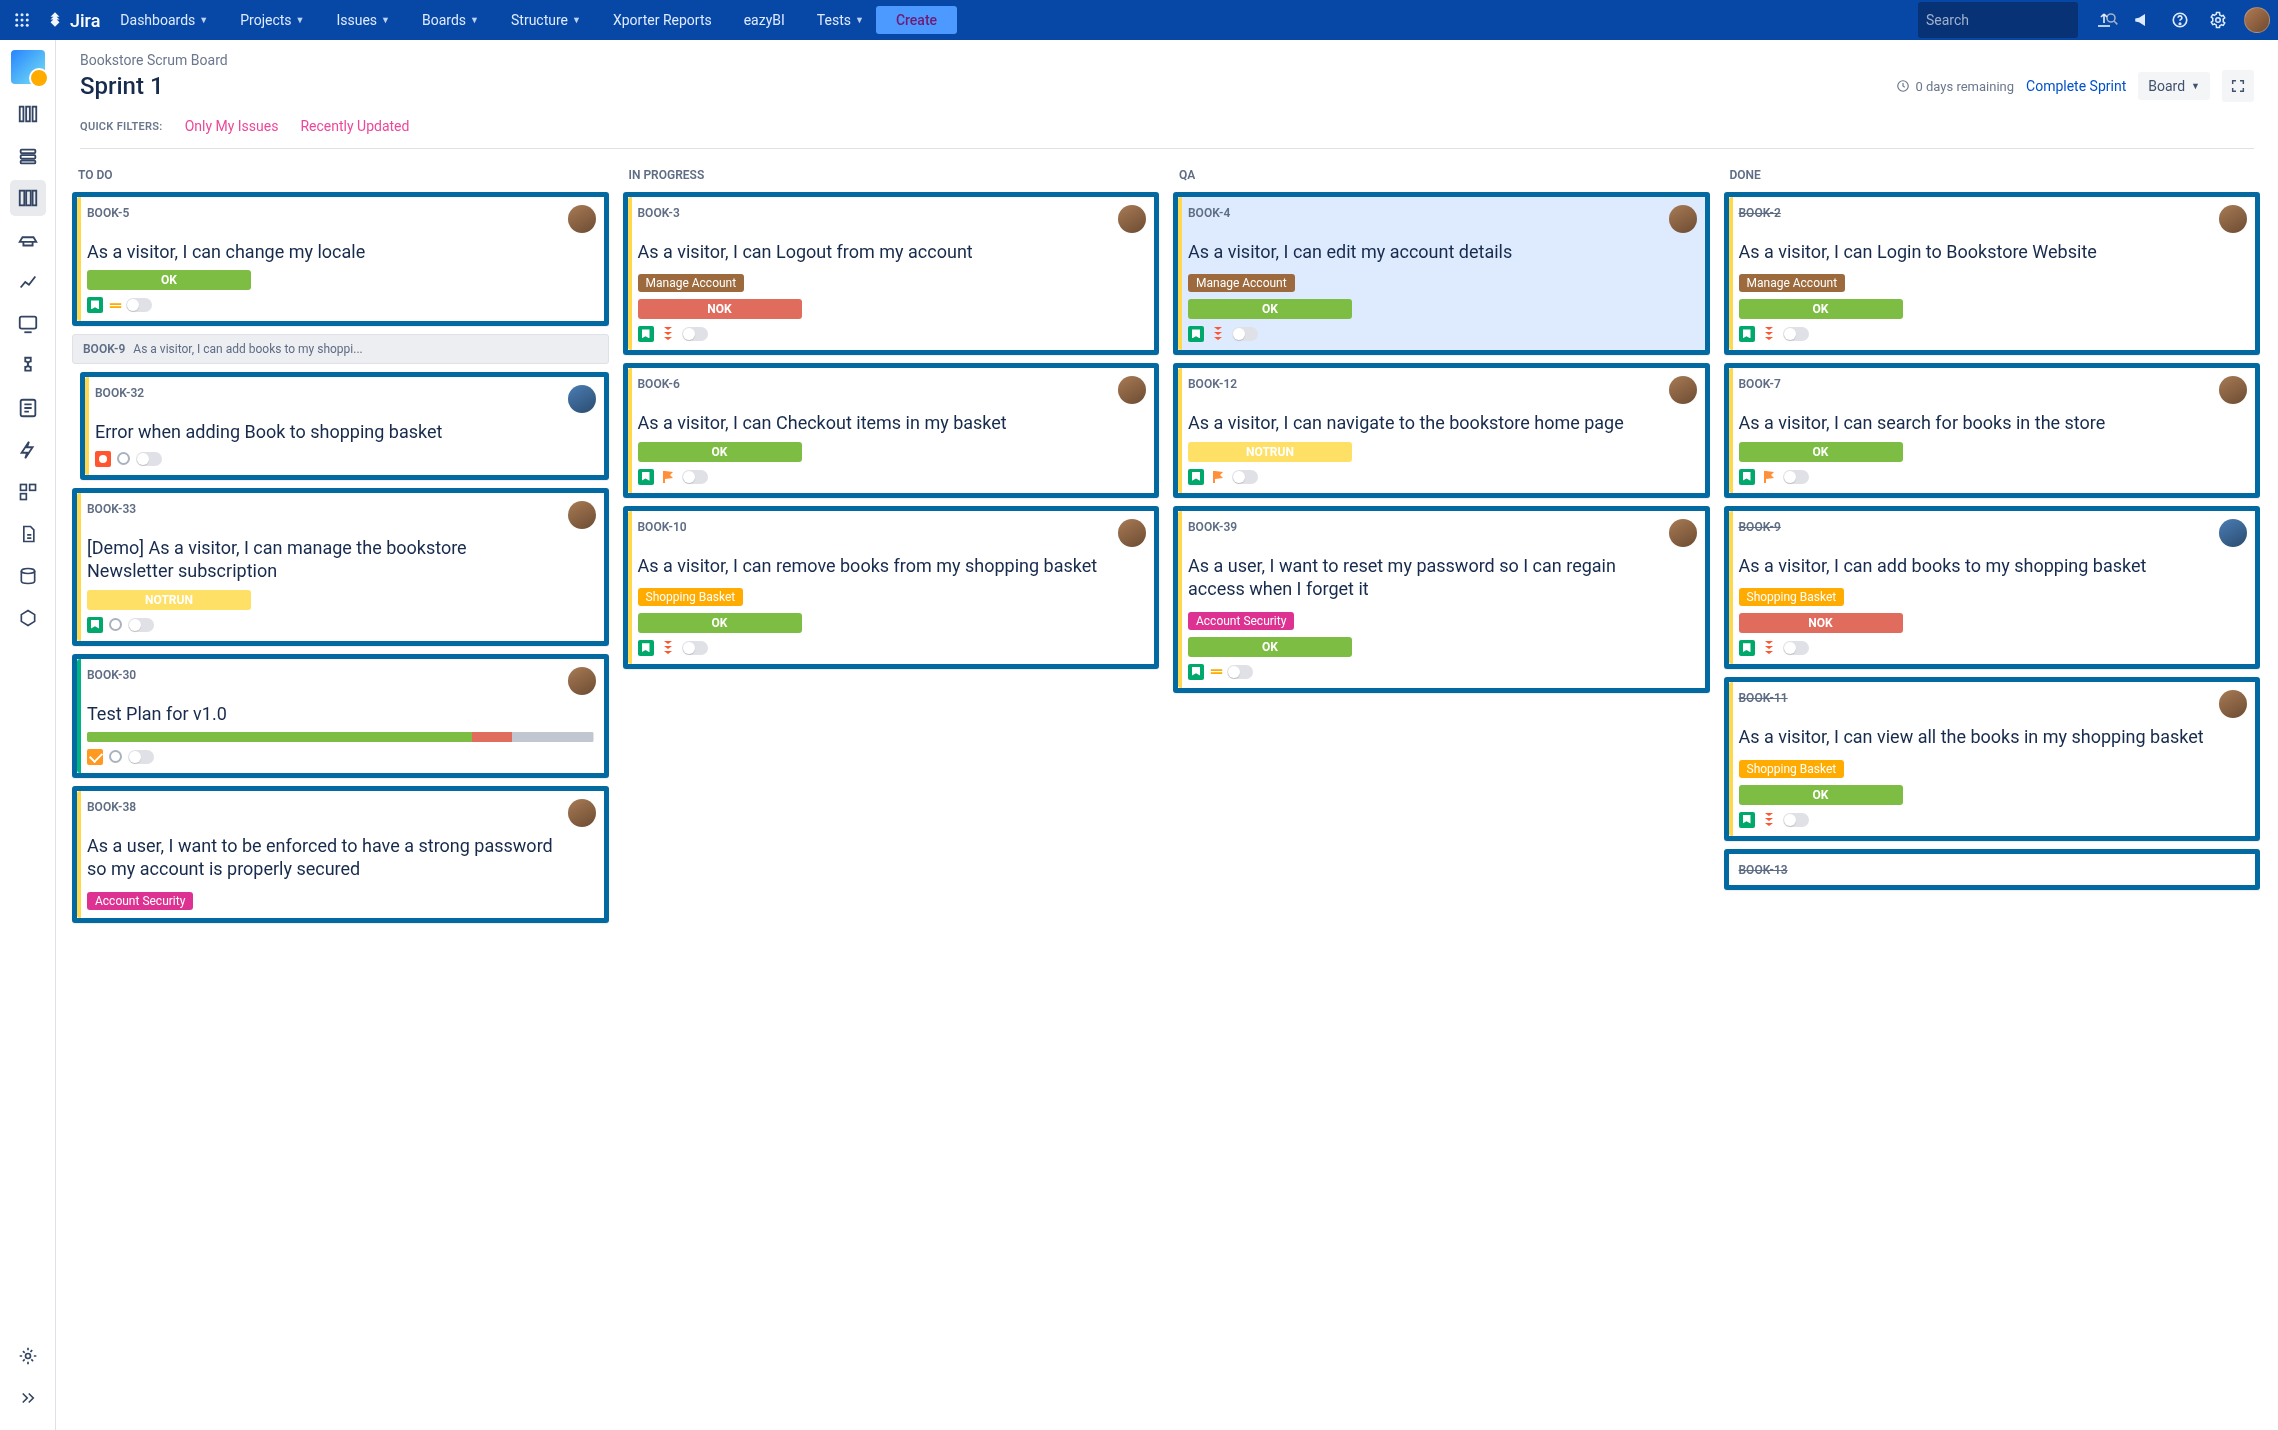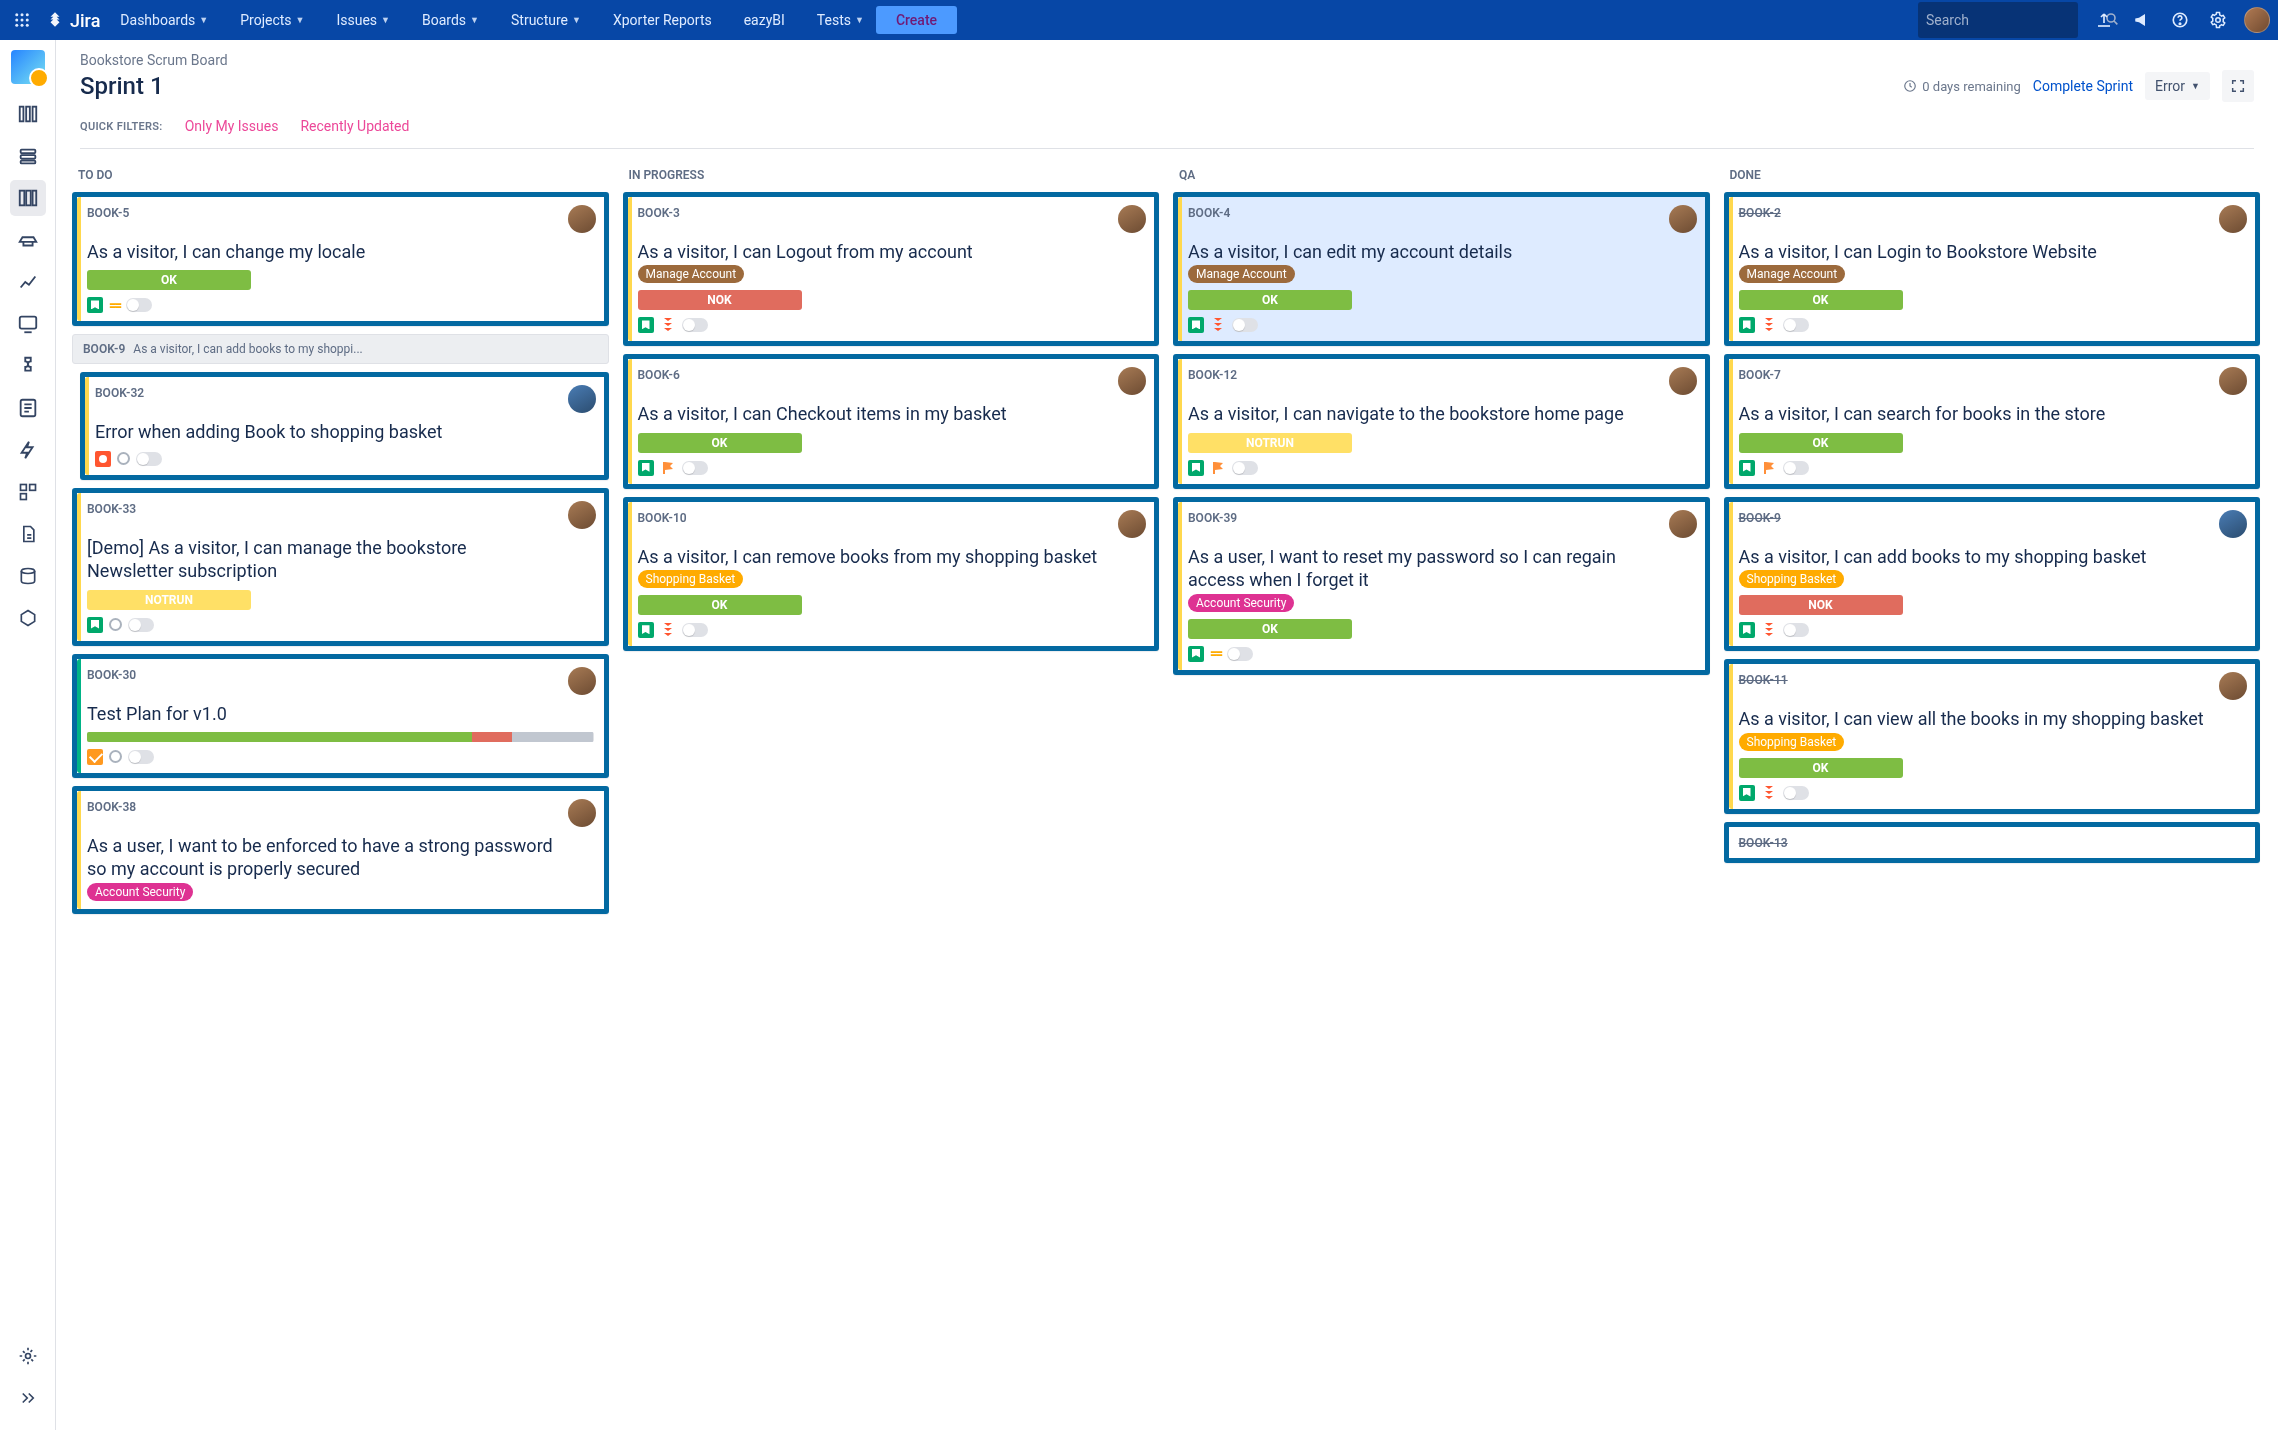--- a/index.html
+++ b/index.html
@@ -53,21 +53,21 @@
 .card{background:#fff;border:5px solid #0369a1;border-radius:3px;margin-bottom:8px;padding:9px 10px 8px;position:relative;box-shadow:0 1px 1px rgba(9,30,66,.08)}
 .card.sel{background:#deebff}
 .card .stripe{position:absolute;left:0;top:0;bottom:0;width:4px;border-radius:3px 0 0 3px}
 .stripe.yellow{background:#ffd84d}
 .stripe.teal{background:#00b386}
 .card-key{font-size:12px;font-weight:600;color:#5e6c84}
 .card-key.done{text-decoration:line-through}
 .card-sum{font-size:18px;color:#172b4d;margin-top:20px;line-height:1.3;padding-right:36px}
 .card-avatar{position:absolute;top:8px;right:8px;width:28px;height:28px;border-radius:50%;background:linear-gradient(150deg,#a87b55,#6c4b32)}
 .card-avatar.sun{background:linear-gradient(150deg,#4a7db5,#2b4c6f)}
-.epic{display:inline-block;padding:2px 8px;border-radius:9px;font-size:12px;color:#fff;margin-top:2px}
+.epic{display:inline-block;padding:2px 8px;border-radius:3px;font-size:12px;color:#fff;margin-top:11px}
 .epic.ma{background:#9c6a3c}
 .epic.sb{background:#ffab00}
 .epic.as{background:#de3292}
 .status-bar{margin-top:7px;height:20px;border-radius:3px;display:flex;align-items:center;justify-content:center;font-size:12px;font-weight:700;color:#fff;width:164px}
 .status-bar.ok{background:#7ebd43}
 .status-bar.nok{background:#e06c5e}
 .status-bar.notrun{background:#ffe066;color:#fff}
 .prog{margin-top:7px;height:10px;width:100%;background:#e0e2e6;border-radius:2px;display:flex;overflow:hidden}
 .prog-seg{height:100%}
 .card-ft{display:flex;align-items:center;gap:6px;margin-top:7px}
@@ -286,21 +286,21 @@
         <div class="title-right">
           <div class="remaining">
             <svg width="14" height="14" viewBox="0 0 24 24" fill="none" stroke="#6b778c" stroke-width="2">
                 <circle cx="12" cy="12" r="9"></circle>
                 <path d="M12 7v5l3 2"></path>
               </svg>
             <span>0 days remaining</span>
           </div>
           <div class="complete-link">Complete Sprint</div>
           <div class="board-dd">
-              <span>Error</span>
+              <span>Board</span>
               <span style="font-size:9px">▼</span>
             </div>
           <div class="expand-btn">
               <svg width="16" height="16" viewBox="0 0 24 24" fill="none" stroke="#42526e" stroke-width="2.2">
                 <path d="M4 9V4h5m6 0h5v5m0 6v5h-5m-6 0H4v-5"></path>
               </svg>
             </div>
         </div>
       </div>
       <div class="filters">

